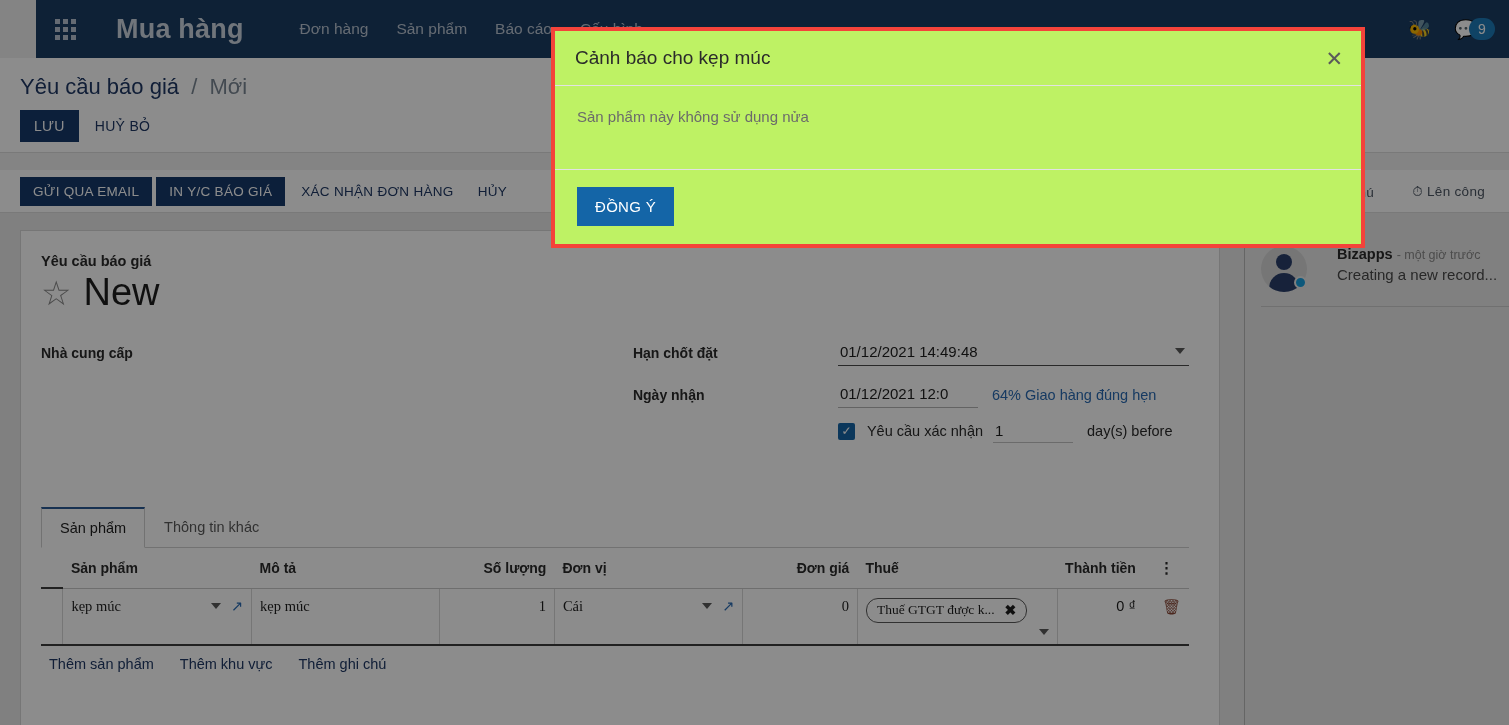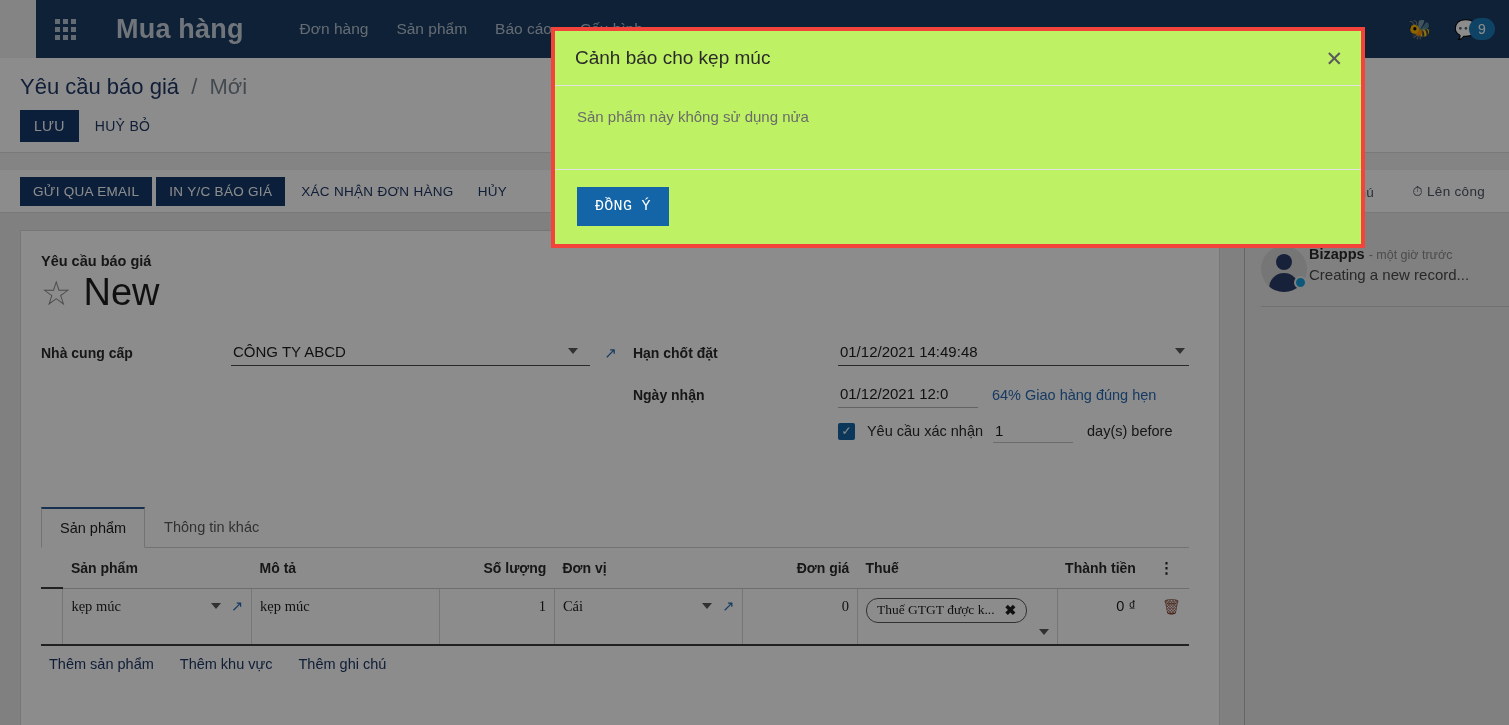--- a/index.html
+++ b/index.html
@@ -171,21 +171,21 @@
   .trash-icon { color: #8a4a3a; font-size: 15px; margin-left: 10px; cursor: pointer; }
   .opt-dots { color: #2b2b2b; font-size: 15px; line-height: 1; cursor: pointer; letter-spacing: 0; }
   .add-links { padding: 10px 8px 0 8px; display: flex; gap: 26px; }
   .add-links a { color: #1f3864; font-size: 14.5px; text-decoration: none; cursor: pointer; }
 
   
   .chatter {
     margin-top: 17px; margin-left: 24px; width: 265px;
     border-left: 1px solid #b9b9b9; padding-left: 16px;
   }
-  .msg-item { display: flex; gap: 2px; padding: 16px 0 14px 0; border-bottom: 1px solid #cdcdcd; }
+  .msg-item { display: flex; gap: 30px; padding: 16px 0 14px 0; border-bottom: 1px solid #cdcdcd; }
   .avatar-wrap { position: relative; width: 46px; height: 46px; flex: 0 0 46px; }
   .avatar {
     width: 46px; height: 46px; border-radius: 50%; background: #d7d7d7;
     overflow: hidden; position: relative;
   }
   .avatar .head { position: absolute; left: 15px; top: 8px; width: 16px; height: 16px; border-radius: 50%; background: #2a3f6b; }
   .avatar .torso { position: absolute; left: 8px; top: 27px; width: 30px; height: 22px; border-radius: 15px 15px 0 0; background: #2a3f6b; }
   .online-dot { position: absolute; right: 0; bottom: 3px; width: 13px; height: 13px; border-radius: 50%; background: #17a0e0; border: 2px solid #e9e9e9; }
   .msg-body { flex: 1; min-width: 0; }
   .msg-head { font-size: 14.5px; white-space: nowrap; }
@@ -202,21 +202,21 @@
     background: #bef264; border: 4px solid #f4433a;
   }
   .modal-header {
     display: flex; align-items: center; justify-content: space-between;
     padding: 16px 18px 16px 20px; border-bottom: 1px solid #e2e2e2;
   }
   .modal-title { font-size: 19px; color: #2b2b2b; }
   .modal-close { font-size: 21px; color: #5a5a5a; background: none; border: none; cursor: pointer; font-family: inherit; line-height: 1; }
   .modal-body { padding: 22px 20px 36px 22px; min-height: 84px; border-bottom: 1px solid #e2e2e2; }
   .modal-body p { font-size: 15px; color: #6b6b6b; }
-  .modal-footer { padding: 17px 20px 18px 22px; font-family: Liberation Mono, monospace; }
+  .modal-footer { padding: 17px 20px 18px 22px; }
   .modal-ok {
     background: #1465a7; color: #fff; border: none; font-size: 15px; letter-spacing: .3px;
     padding: 11px 18px; cursor: pointer; font-family: inherit;
   }
 </style>
 </head>
 <body>
 
 <div id="app">
 
@@ -292,29 +292,20 @@
         <div class="title-row">
           <span class="star-icon">☆</span>
           <span class="record-title">New</span>
         </div>
 
         <div class="form-grid">
 
           <div class="form-col left">
             <div class="f-row">
               <div class="f-label l1">Nhà cung cấp</div>
-              <div class="f-field">
-                <div class="inline-flex">
-                  <div style="position:relative;flex:1;">
-                    <input class="f-input strong" value="CÔNG TY ABCD" style="">
-                    <span class="caret pos-sup"></span>
-                  </div>
-                  <span class="ext-link">↗</span>
-                </div>
-              </div>
             </div>
           </div>
 
           <div class="form-col right">
             <div class="f-row">
               <div class="f-label l2">Hạn chốt đặt</div>
               <div class="f-field">
                 <input class="f-input strong" value="01/12/2021 14:49:48" style="">
                 <span class="caret"></span>
               </div>

